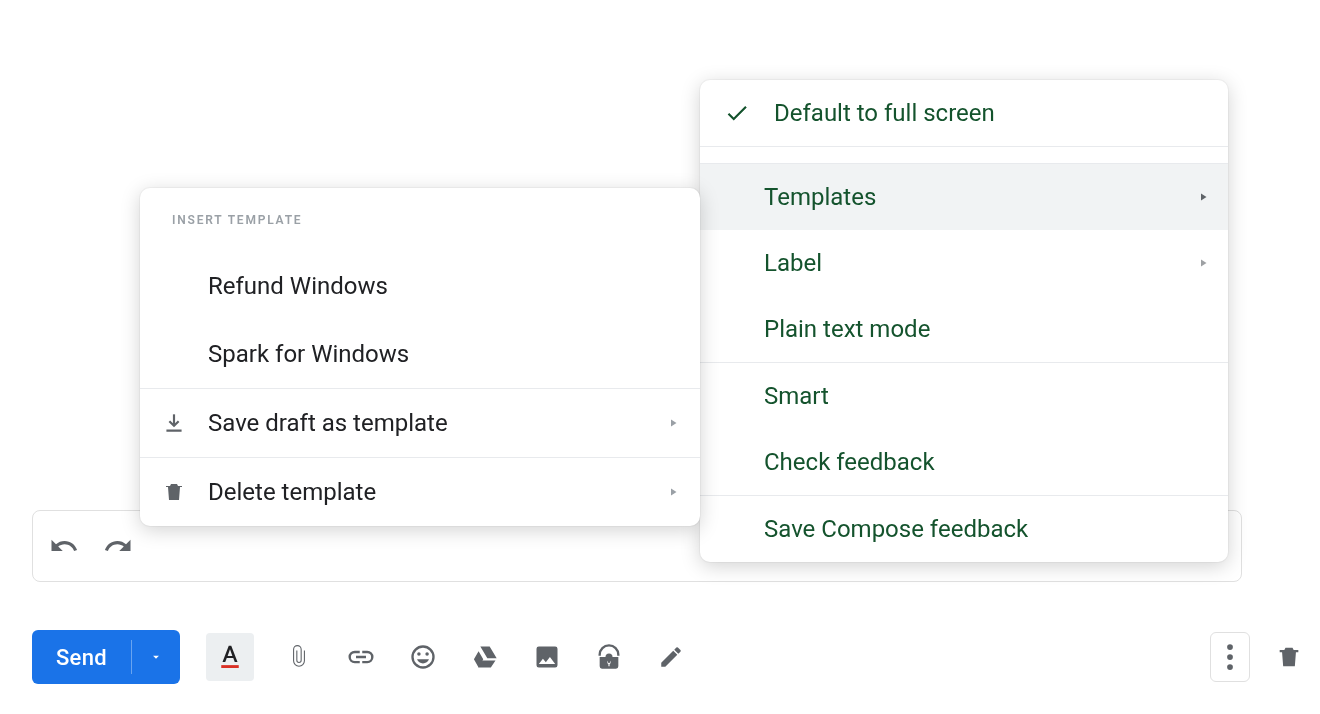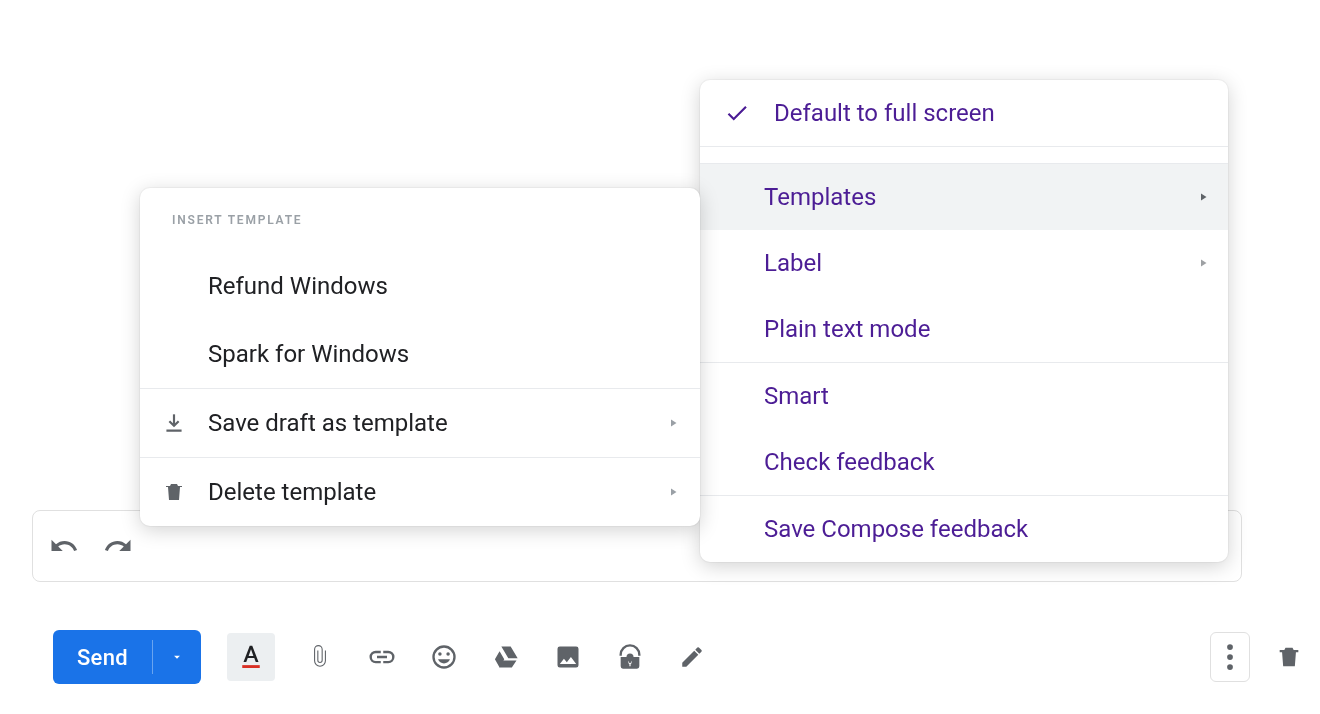--- a/index.html
+++ b/index.html
@@ -31,21 +31,20 @@
     display: flex;
     align-items: stretch;
     height: 54px;
     border-radius: 6px;
     overflow: hidden;
     background: #1a73e8;
     color: #fff;
     font-size: 22px;
     font-weight: 500;
     letter-spacing: .3px;
-    margin-left: 21px;
   }
   .send-main {
     padding: 0 24px;
     display: flex;
     align-items: center;
     cursor: pointer;
   }
   .send-divider {
     width: 1px;
     background: rgba(255,255,255,0.35);
@@ -143,21 +142,21 @@
     height: 1px;
     background: #e8eaed;
     margin: 0;
   }
   .menu-item {
     display: flex;
     align-items: center;
     height: 66px;
     font-size: 24px;
     font-weight: 400;
-    color: #4c1d95;
+    color: #14532d;
     cursor: pointer;
     position: relative;
   }
   .menu-item.highlight { background: #f1f3f4; }
   .menu-check {
     width: 74px;
     display: flex;
     justify-content: center;
     align-items: center;
   }

